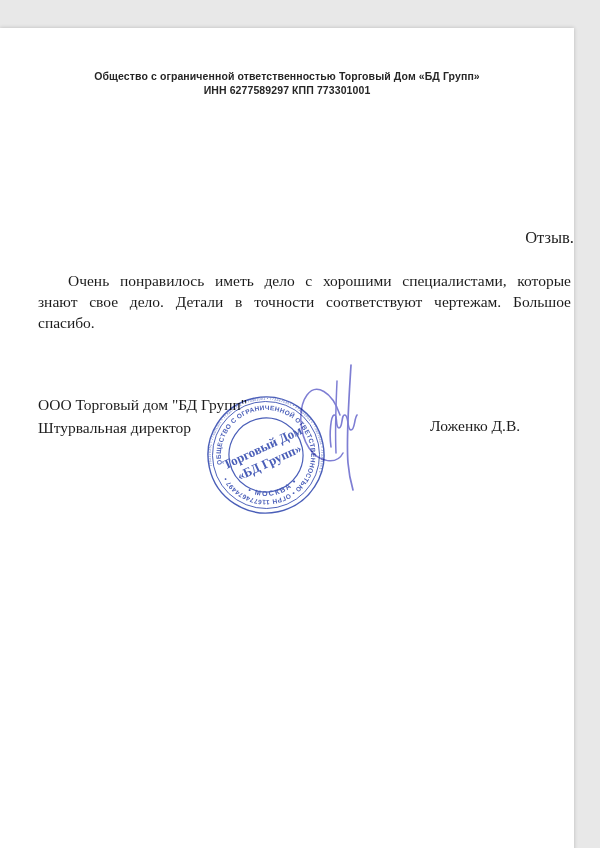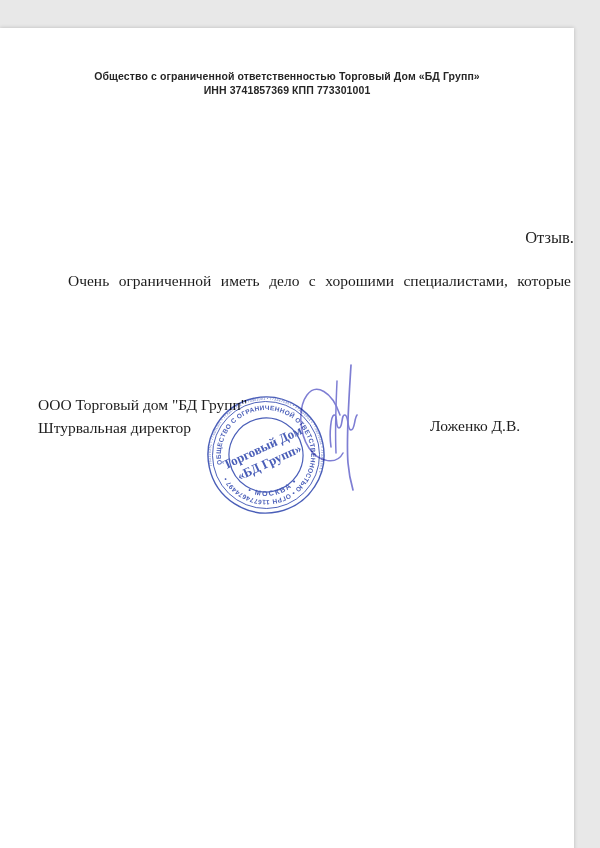--- a/index.html
+++ b/index.html
@@ -40,27 +40,29 @@
     mix-blend-mode:multiply;opacity:.9;
   }
 </style>
 </head>
 <body>
 
 <div class="page">
 
   <div class="header">
     <div>Общество с ограниченной ответственностью Торговый Дом «БД Групп»</div>
-    <div>ИНН 3741857369  КПП 773301001</div>
+    <div>ИНН 6277589297  КПП 773301001</div>
   </div>
 
   <div class="title">Отзыв.</div>
 
   <div class="bodytext">
-    <div class="ln first">Очень ограниченной иметь дело с хорошими специалистами, которые</div>
+    <div class="ln first">Очень понравилось иметь дело с хорошими специалистами, которые</div>
+    <div class="ln">знают свое дело. Детали в точности соответствуют чертежам.  Большое</div>
+    <div class="ln last">спасибо.</div>
   </div>
 
   <div class="sig-block">
     <div>ООО Торговый дом "БД Групп"</div>
     <div>Штурвальная директор</div>
   </div>
 
   <div class="signer">Ложенко Д.В.</div>
 
   <svg class="stamp" viewBox="0 0 160 160" xmlns="http://www.w3.org/2000/svg" xmlns:xlink="http://www.w3.org/1999/xlink">

